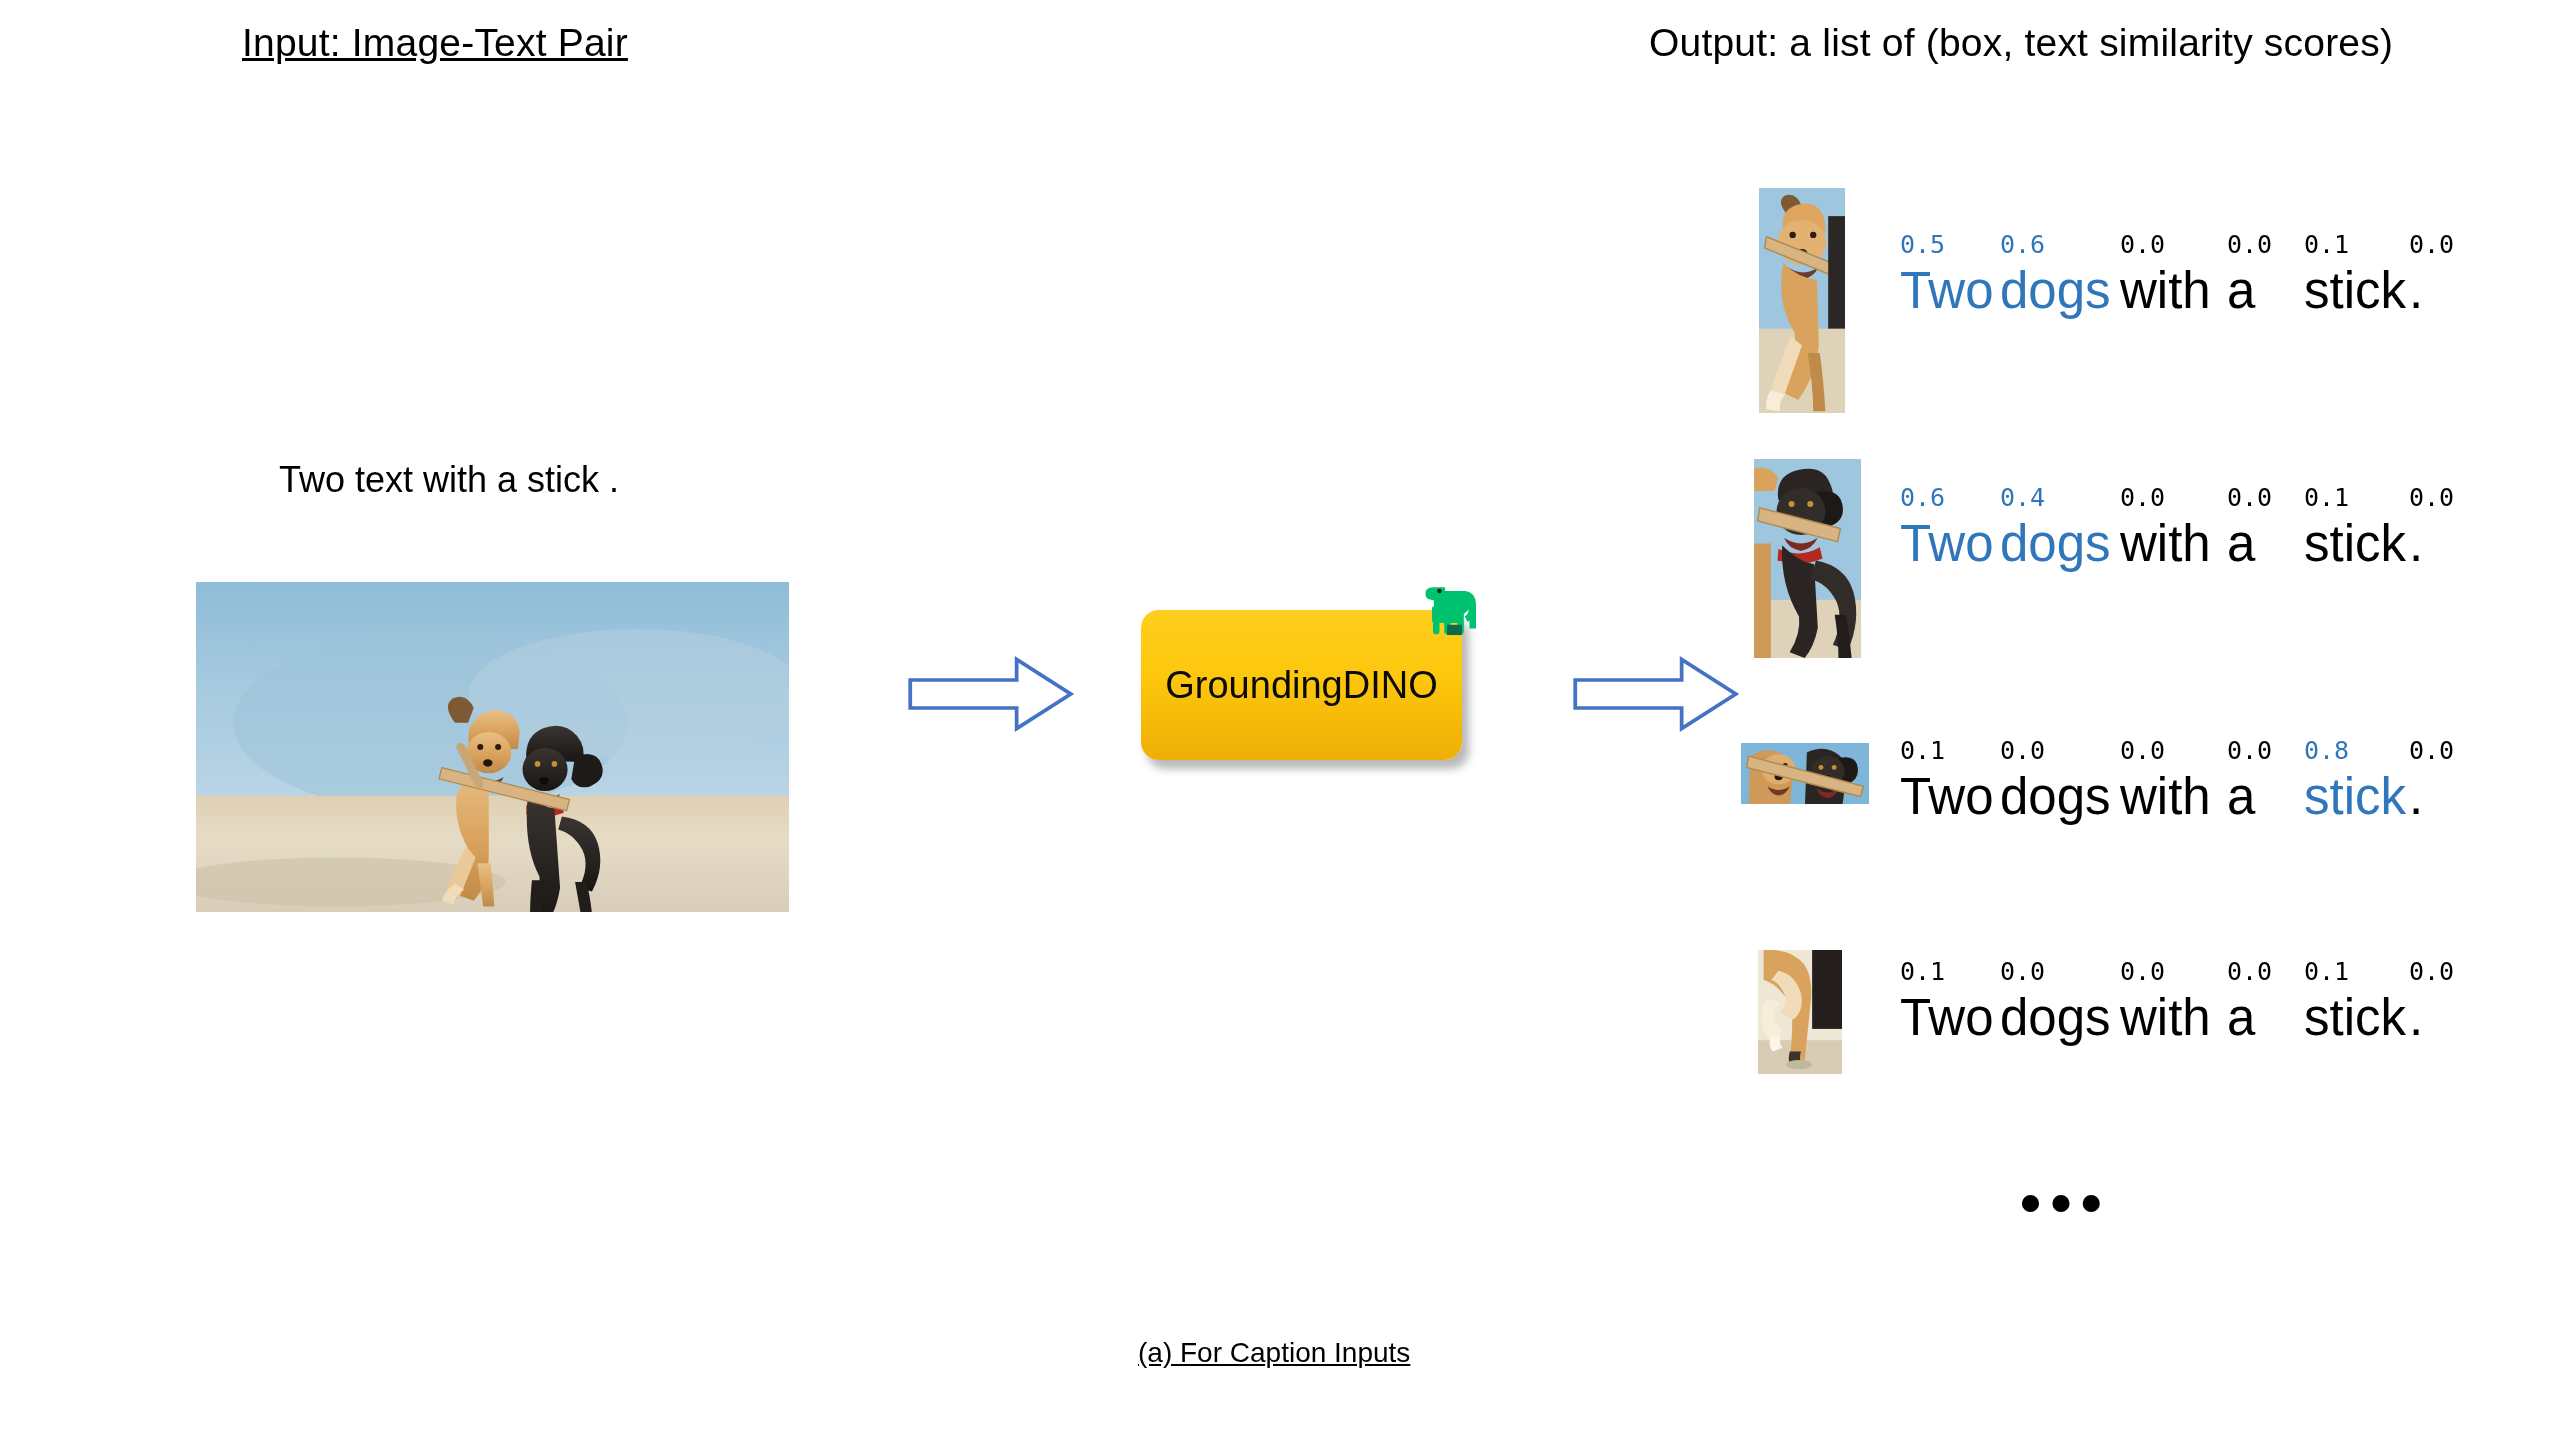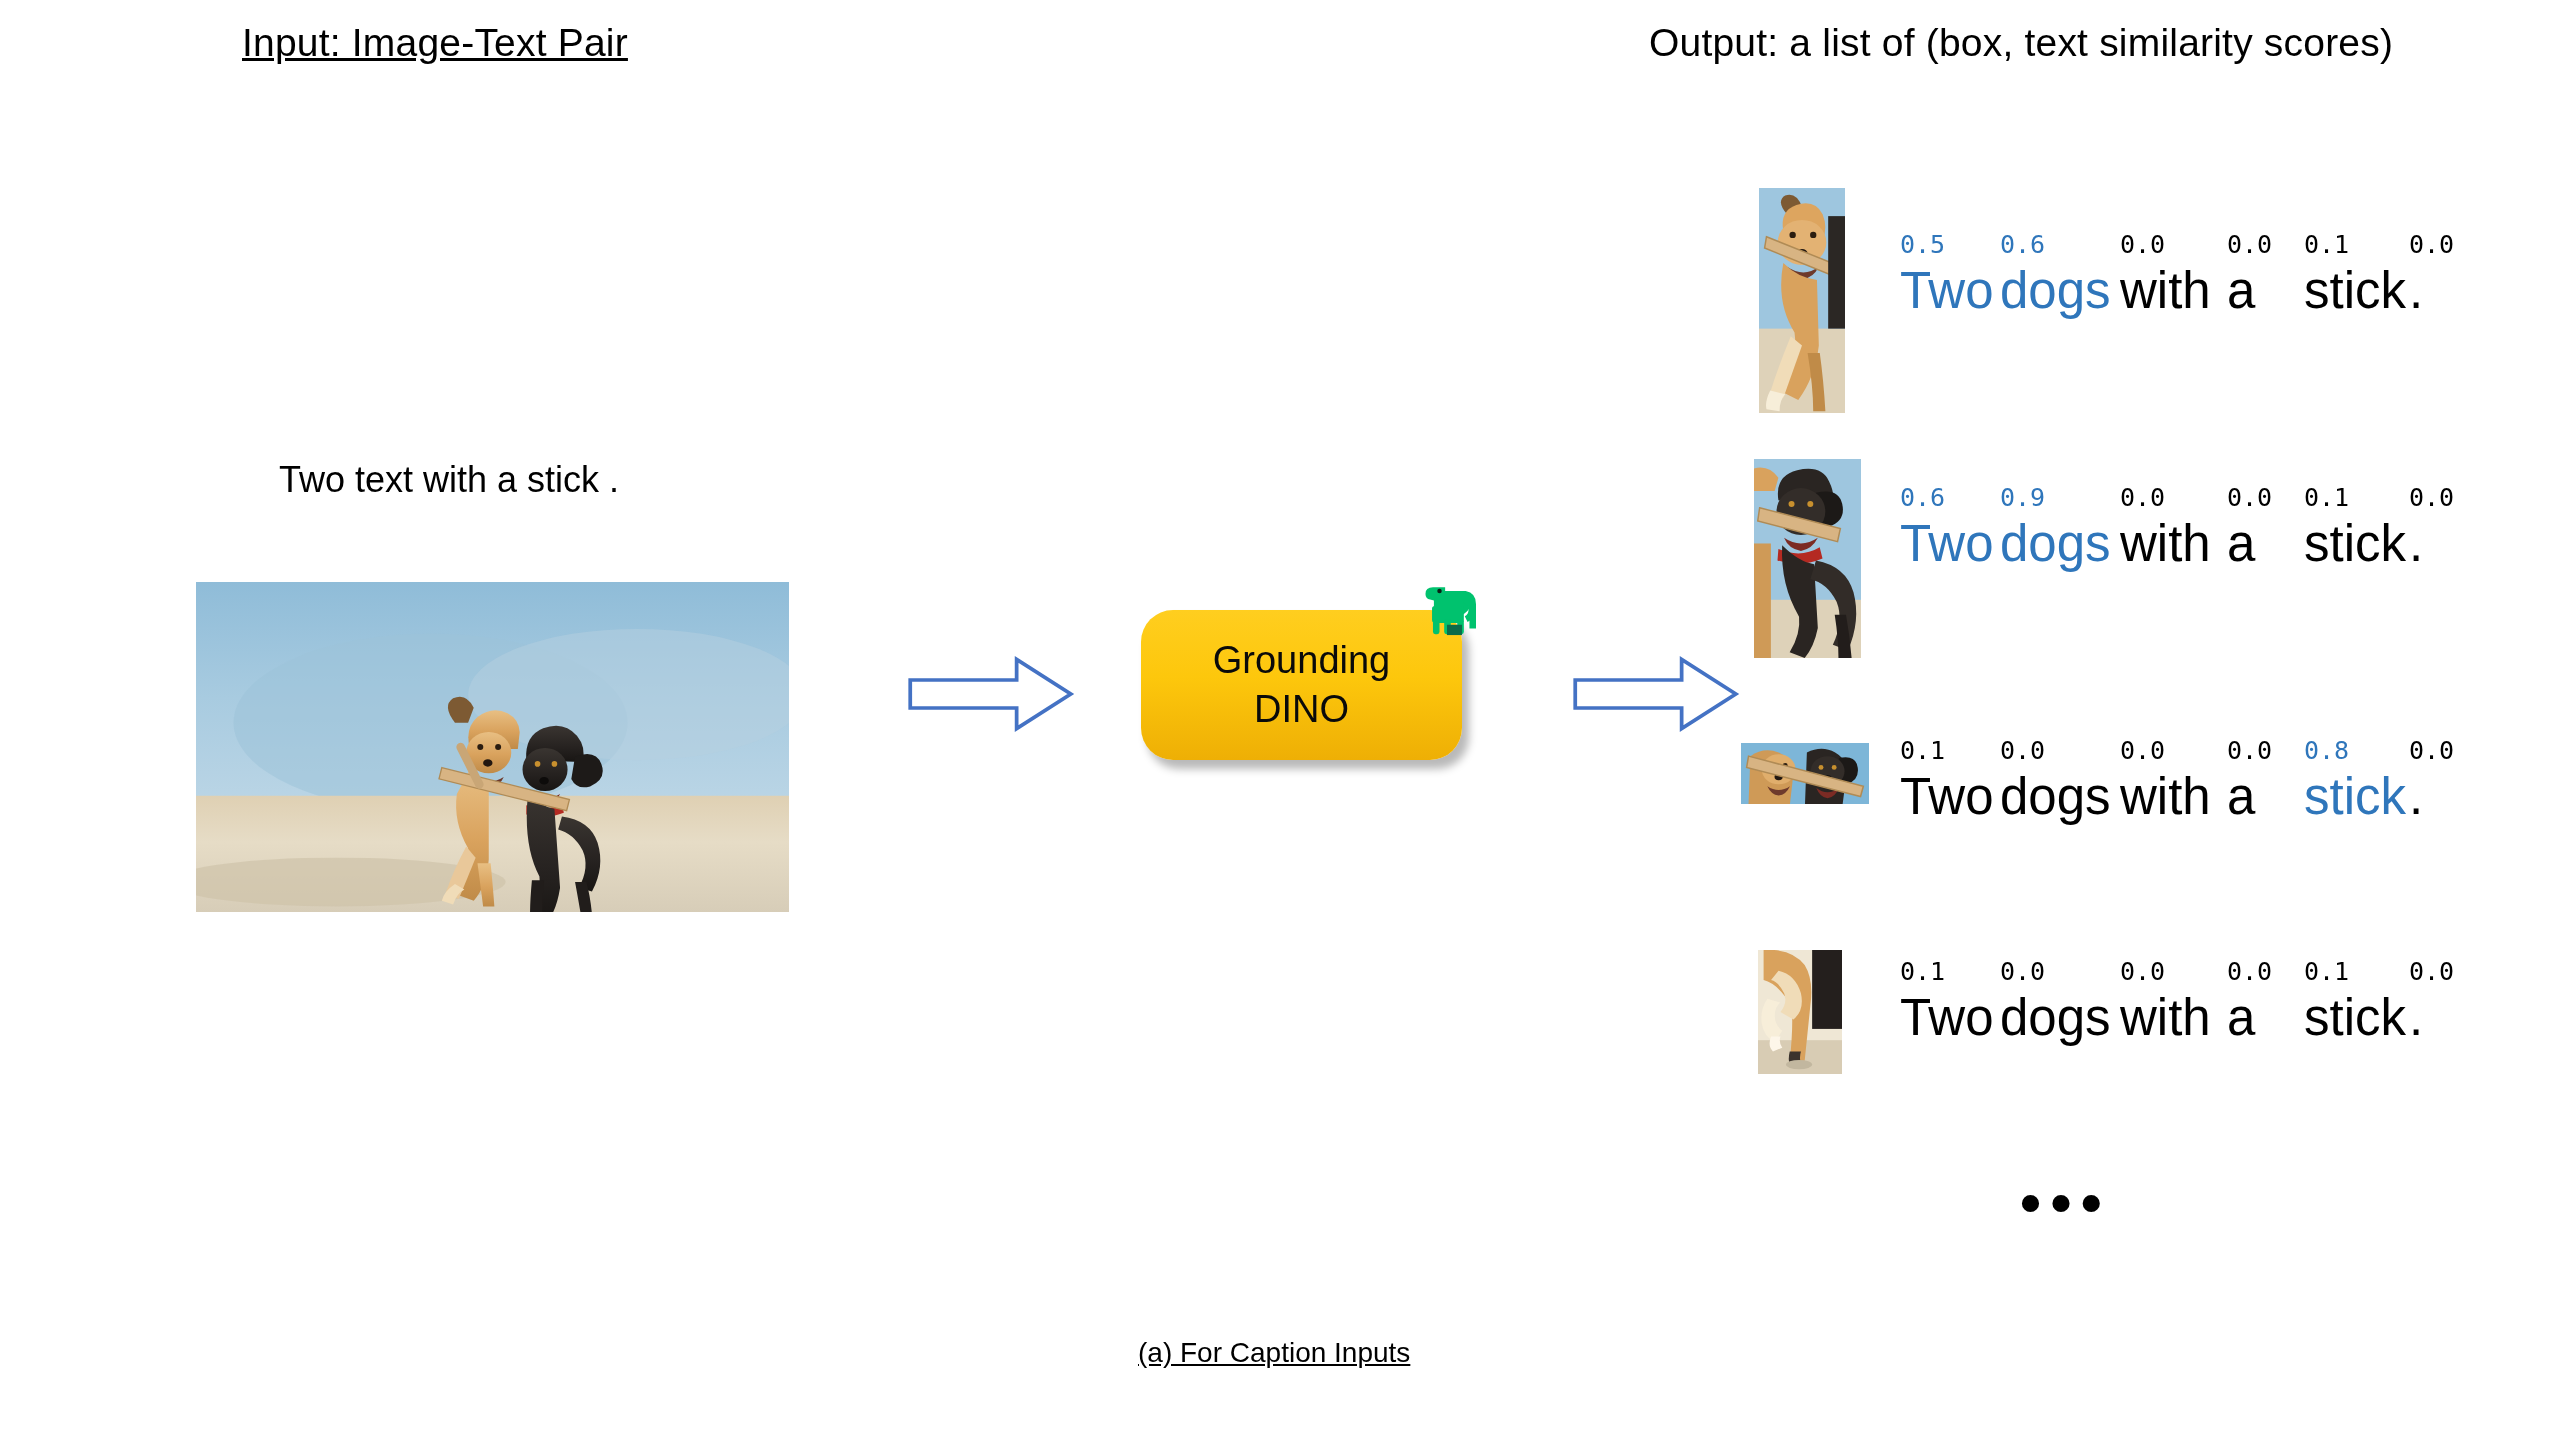--- a/index.html
+++ b/index.html
@@ -69,25 +69,25 @@
   .arrow { position: absolute; }
   #arrow-input-to-model { left: 906px; top: 652px; width: 169px; height: 84px; }
   #arrow-model-to-output { left: 1571px; top: 652px; width: 169px; height: 84px; }
 
   
   #model-box {
     left: 1141px;
     top: 610px;
     width: 321px;
     height: 150px;
-    border-radius: 32px;
+    border-radius: 18px;
     background: linear-gradient(180deg, #ffce1f 0%, #fdc70c 45%, #eeaf05 100%);
     box-shadow: 6.6px 8.4px 8.4px rgba(0,0,0,0.28);
     display: flex;
-    flex-direction: column;
+    flex-direction: row;
     align-items: center;
     justify-content: center;
   }
   #model-box .model-line {
     font-size: 38px;
     line-height: 1.28;
     color: #0a0a0a;
     white-space: nowrap;
   }
   #dino-icon {
@@ -344,21 +344,21 @@
     <span class="token c2">with</span>
     <span class="token c3">a</span>
     <span class="token c4">stick</span>
     <span class="token c5">.</span>
   </div>
 </div>
 
 <div class="output-row" id="row-1">
   <div class="scores-line">
     <span class="score c0 hl">0.6</span>
-    <span class="score c1 hl">0.9</span>
+    <span class="score c1 hl">0.4</span>
     <span class="score c2">0.0</span>
     <span class="score c3">0.0</span>
     <span class="score c4">0.1</span>
     <span class="score c5">0.0</span>
   </div>
   <div class="tokens-line">
     <span class="token c0 hl">Two</span>
     <span class="token c1 hl">dogs</span>
     <span class="token c2">with</span>
     <span class="token c3">a</span>

